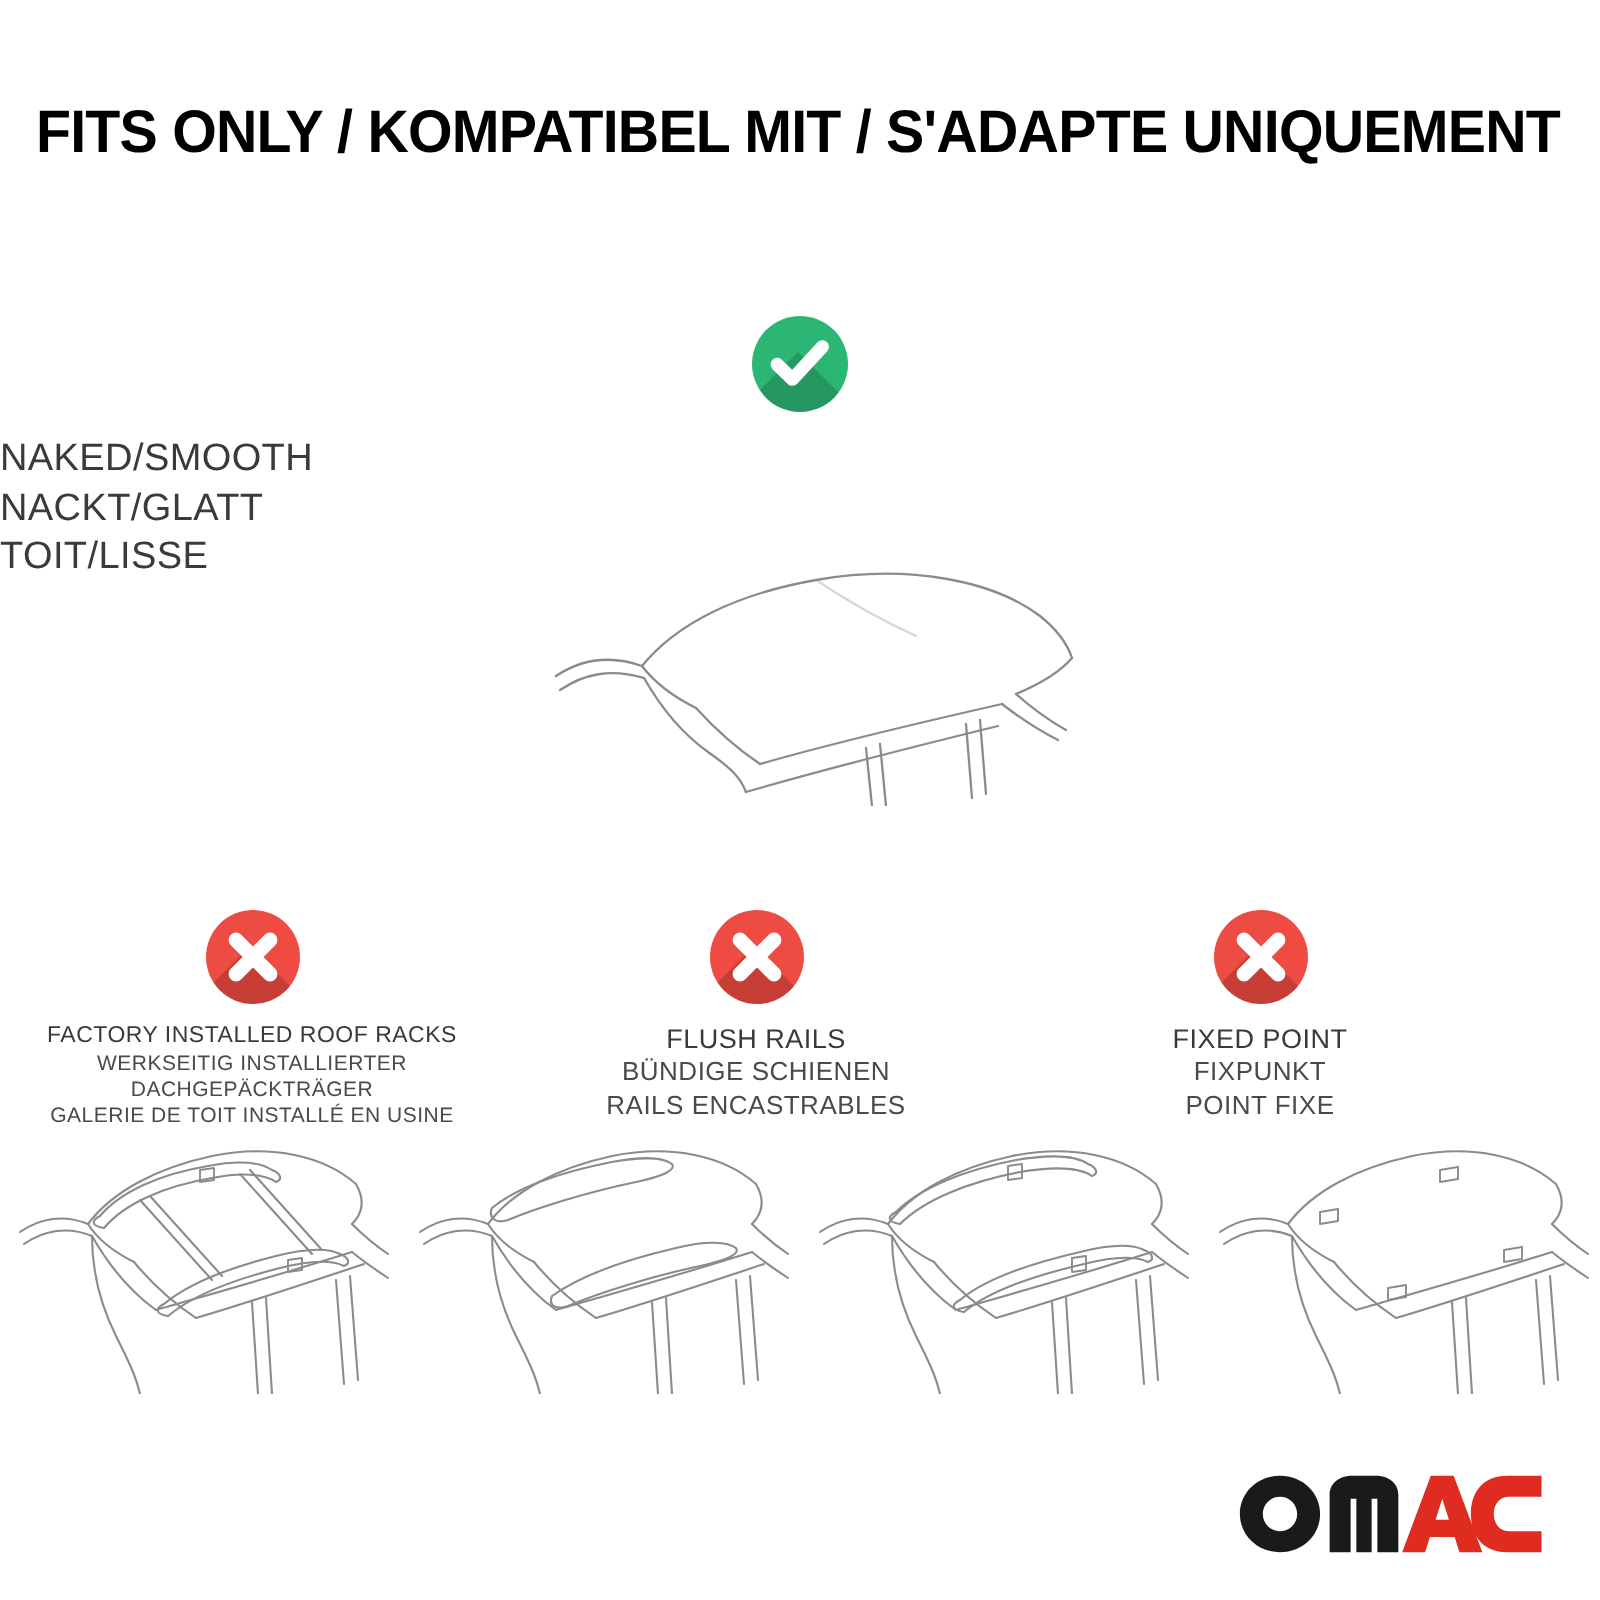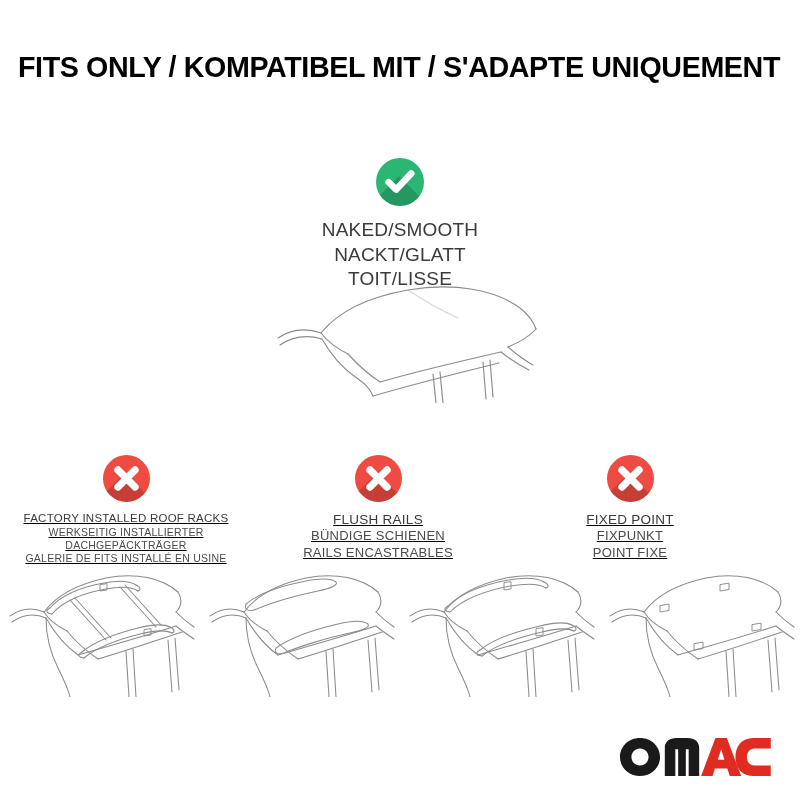--- a/index.html
+++ b/index.html
@@ -34,21 +34,20 @@
     transform-origin: center;
     white-space: nowrap;
   }
 
   
   #approved-block {
     position: absolute;
     top: 158px;
     left: 0;
     width: 800px;
-    text-align: center;
   }
   .badge {
     display: block;
     margin: 0 auto;
     position: relative;
     border-radius: 50%;
   }
   .badge-green {
     width: 48px;
     height: 48px;
@@ -104,21 +103,20 @@
     height: 125px;
   }
 
   
   #rejected-row {
     position: absolute;
     top: 455px;
     left: 0;
     width: 756px;
     display: flex;
-    text-decoration: underline;
   }
   .reject-col {
     flex: 1 1 0;
     text-align: center;
     padding: 0 4px;
     box-sizing: border-box;
   }
   .reject-labels {
     margin-top: 9px;
     line-height: 1.27;
@@ -223,21 +221,21 @@
     <span class="badge badge-red">
       <span class="badge-shadow"></span>
       <svg class="badge-glyph" viewBox="0 0 47 47">
         <path d="M15 15 L32 32 M32 15 L15 32" fill="none" stroke="#ffffff" stroke-width="7.4" stroke-linecap="round"></path>
       </svg>
     </span>
     <div class="reject-labels">
       <span class="reject-line reject-line-primary">FACTORY INSTALLED ROOF RACKS</span>
       <span class="reject-line reject-line-sub">WERKSEITIG INSTALLIERTER</span>
       <span class="reject-line reject-line-sub">DACHGEPÄCKTRÄGER</span>
-      <span class="reject-line reject-line-sub">GALERIE DE FITS INSTALLÉ EN USINE</span>
+      <span class="reject-line reject-line-sub">GALERIE DE TOIT INSTALLÉ EN USINE</span>
     </div>
   </div>
 
   <div class="reject-col">
     <span class="badge badge-red">
       <span class="badge-shadow"></span>
       <svg class="badge-glyph" viewBox="0 0 47 47">
         <path d="M15 15 L32 32 M32 15 L15 32" fill="none" stroke="#ffffff" stroke-width="7.4" stroke-linecap="round"></path>
       </svg>
     </span>

